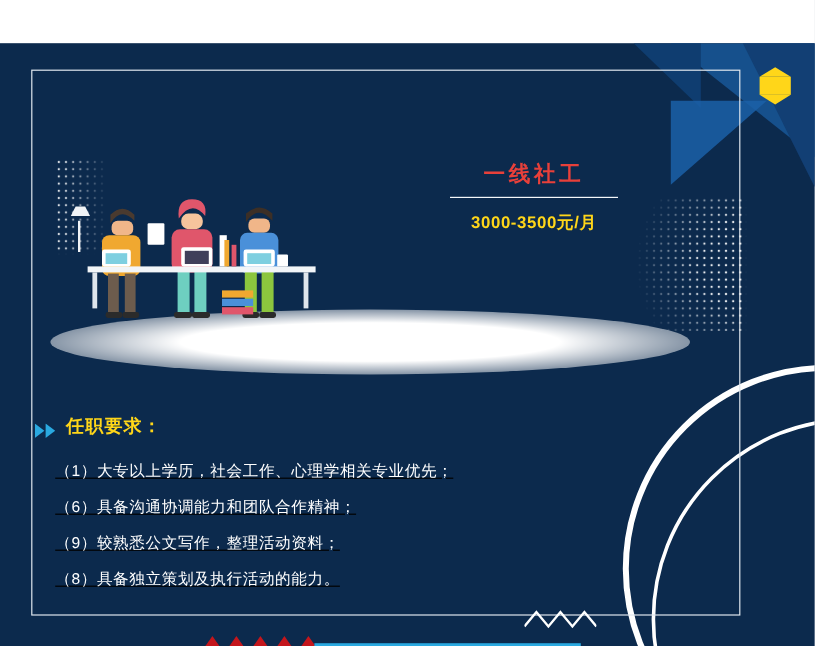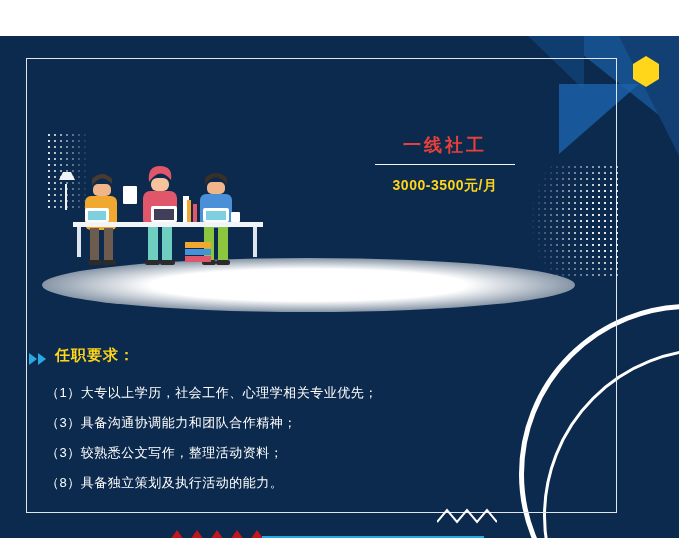--- a/index.html
+++ b/index.html
@@ -172,20 +172,21 @@
     color: #ffd619;
     font-size: 15px;
     font-weight: bold;
     letter-spacing: 1px;
   }
   .req-list {
     position: absolute;
     left: 46px;
     top: 342px;
     width: 520px;
+    text-decoration: underline;
   }
   .req-item {
     color: #ffffff;
     font-size: 13px;
     line-height: 30px;
     letter-spacing: .5px;
   }
   
   .zigzag {
     position: absolute;
@@ -329,22 +330,22 @@
       <svg width="20" height="12" viewBox="0 0 20 12">
         <path d="M0 0 L8 6 L0 12 Z" fill="#2aa9e0"></path>
         <path d="M9 0 L17 6 L9 12 Z" fill="#2aa9e0"></path>
       </svg>
     </span>
     <span class="req-head-label">任职要求：</span>
   </div>
 
   <div class="req-list">
     <div class="req-item">（1）大专以上学历，社会工作、心理学相关专业优先；</div>
-    <div class="req-item">（3）具备沟通协调能力和团队合作精神；</div>
-    <div class="req-item">（3）较熟悉公文写作，整理活动资料；</div>
+    <div class="req-item">（6）具备沟通协调能力和团队合作精神；</div>
+    <div class="req-item">（9）较熟悉公文写作，整理活动资料；</div>
     <div class="req-item">（8）具备独立策划及执行活动的能力。</div>
   </div>
 
   <svg class="zigzag" width="60" height="18" viewBox="0 0 60 18">
     <path d="M0 16 L10 4 L20 16 L30 4 L40 16 L50 4 L60 16" fill="none" stroke="#ffffff" stroke-width="2"></path>
   </svg>
 
   <div class="tri-row">
     <span class="tri-small"></span>
     <span class="tri-small"></span>

